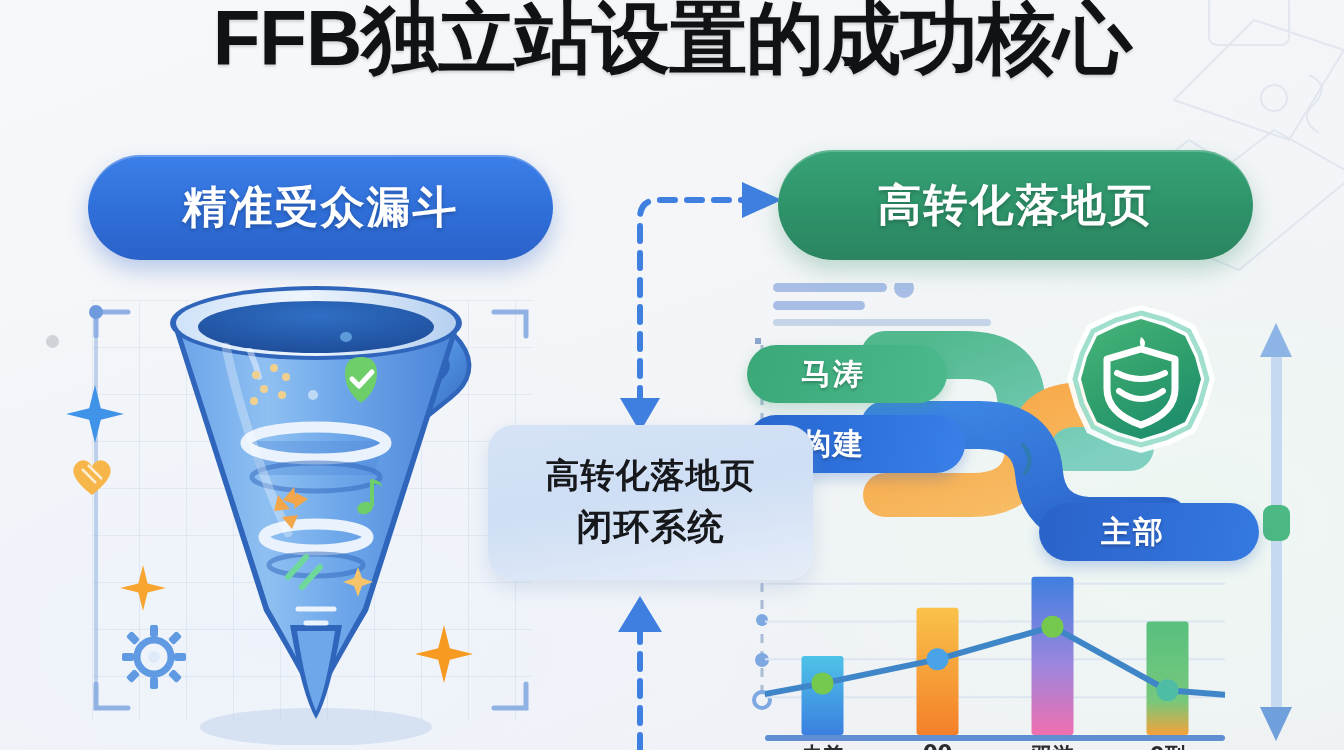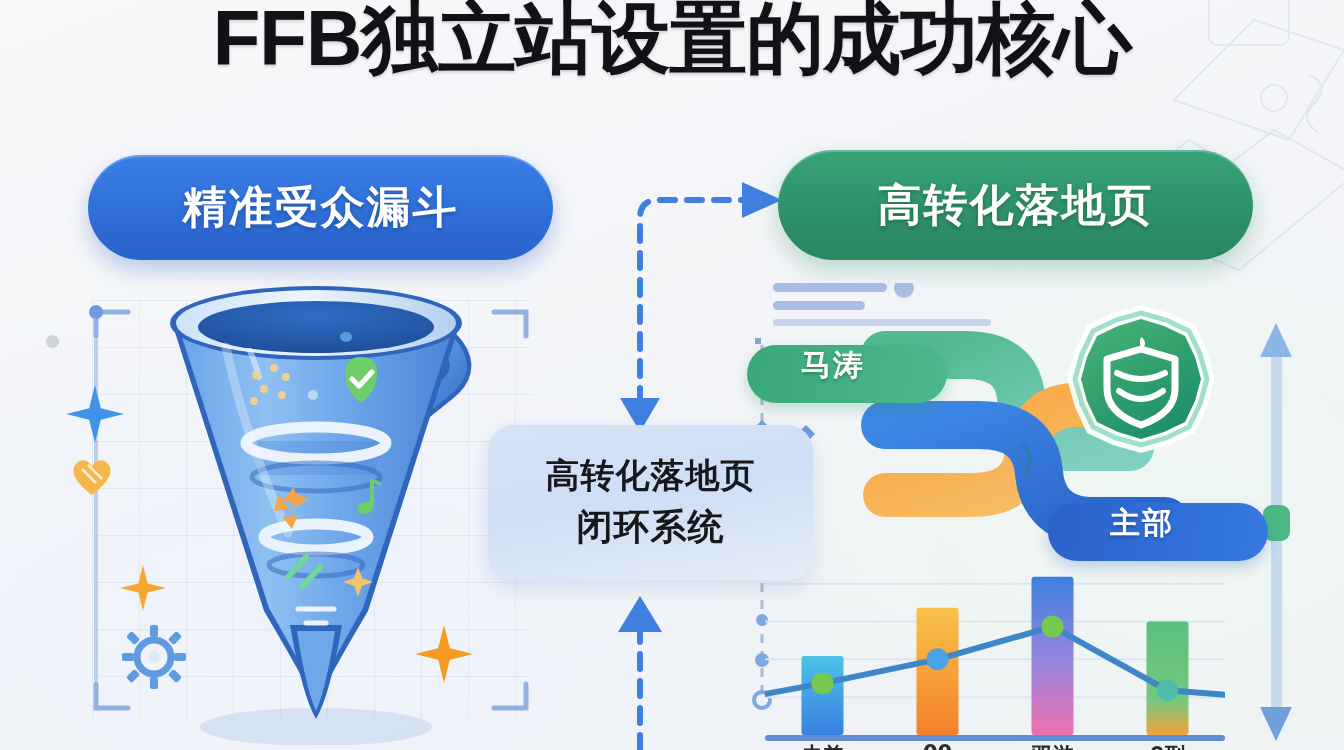--- a/index.html
+++ b/index.html
@@ -85,37 +85,37 @@
   .gear{ position:absolute; z-index:4; }
   .dotgrey{ position:absolute; width:13px;height:13px;border-radius:50%;background:#cfd2d6; z-index:4;}
 
   
   .bracket{ position:absolute; border-color:#9dbbe4; z-index:3;}
 
   
   .rpanel{ position:absolute; left:735px; top:275px; width:560px; height:470px; z-index:4;}
 
   .tagpill{
-    position:absolute; display:flex; align-items:flex-start;
+    position:absolute; display:flex; align-items:center;
     border-radius:40px; height:58px;
     color:#fff; font-size:30px; font-weight:bold; letter-spacing:2px;
     text-shadow:0 2px 3px rgba(0,0,0,.25);
     padding-left:54px;
     z-index:6;
   }
   #tag-0{ left:12px; top:70px;  width:200px;
     background:linear-gradient(100deg,#3aa878 0%,#43b183 55%,#4cb98c 100%);
     box-shadow:0 6px 14px rgba(50,150,110,.26);}
   #tag-1{ left:12px; top:140px; width:218px;
     background:linear-gradient(100deg,#2766cf 0%,#2f73de 55%,#3a80e8 100%);
     box-shadow:0 6px 14px rgba(40,95,195,.26);}
   #tag-2{ left:12px; top:210px; width:218px;
     background:linear-gradient(100deg,#f08a22 0%,#f59531 55%,#f9a243 100%);
     box-shadow:0 6px 14px rgba(225,130,35,.26);}
-  #tag-3{ left:313px; top:228px; width:220px; padding-left:62px;
+  #tag-3{ left:304px; top:228px; width:220px; padding-left:62px;
     background:linear-gradient(100deg,#2a63c9 0%,#2f6ed6 55%,#3579e0 100%);
     box-shadow:0 6px 14px rgba(40,95,195,.26);}
 
   .badge{
     position:absolute; left:330px; top:28px; width:152px; height:152px; z-index:7;
   }
 
   
   .chart{ position:absolute; left:30px; top:288px; width:460px; height:182px; z-index:5; }
   .xlabels{ position:absolute; left:30px; top:466px; width:460px; height:34px; z-index:5;
@@ -360,20 +360,23 @@
         </linearGradient>
       </defs>
       <path d="M150 30 L230 30 Q282 30 286 72 Q290 118 330 122 L395 122" fill="none" stroke="url(#rb-green)" stroke-width="48" stroke-linecap="round"></path>
       <path d="M150 170 L236 170 Q288 170 292 128 Q296 84 336 80 L392 80" fill="none" stroke="url(#rb-orange)" stroke-width="44" stroke-linecap="round"></path>
       <path d="M150 100 L244 100 Q300 100 304 148 Q308 192 352 196 L430 196" fill="none" stroke="url(#rb-blue)" stroke-width="48" stroke-linecap="round"></path>
       <path d="M288 120 q12 14 2 28" fill="none" stroke="#2a7f8c" stroke-width="4" opacity=".55" stroke-linecap="round"></path>
     </svg>
 
     <div class="tagpill" id="tag-0">
       <span>马涛</span>
+    </div>
+    <div class="tagpill" id="tag-1">
+      <span>构建</span>
     </div>
     <div class="tagpill" id="tag-3">
       <span>主部</span>
     </div>
 
     <svg class="badge" viewBox="0 0 152 152">
       <defs>
         <linearGradient id="bg-green" x1="0" y1="0" x2="0.6" y2="1">
           <stop offset="0%" stop-color="#49b57c"></stop>
           <stop offset="55%" stop-color="#31a06c"></stop>

